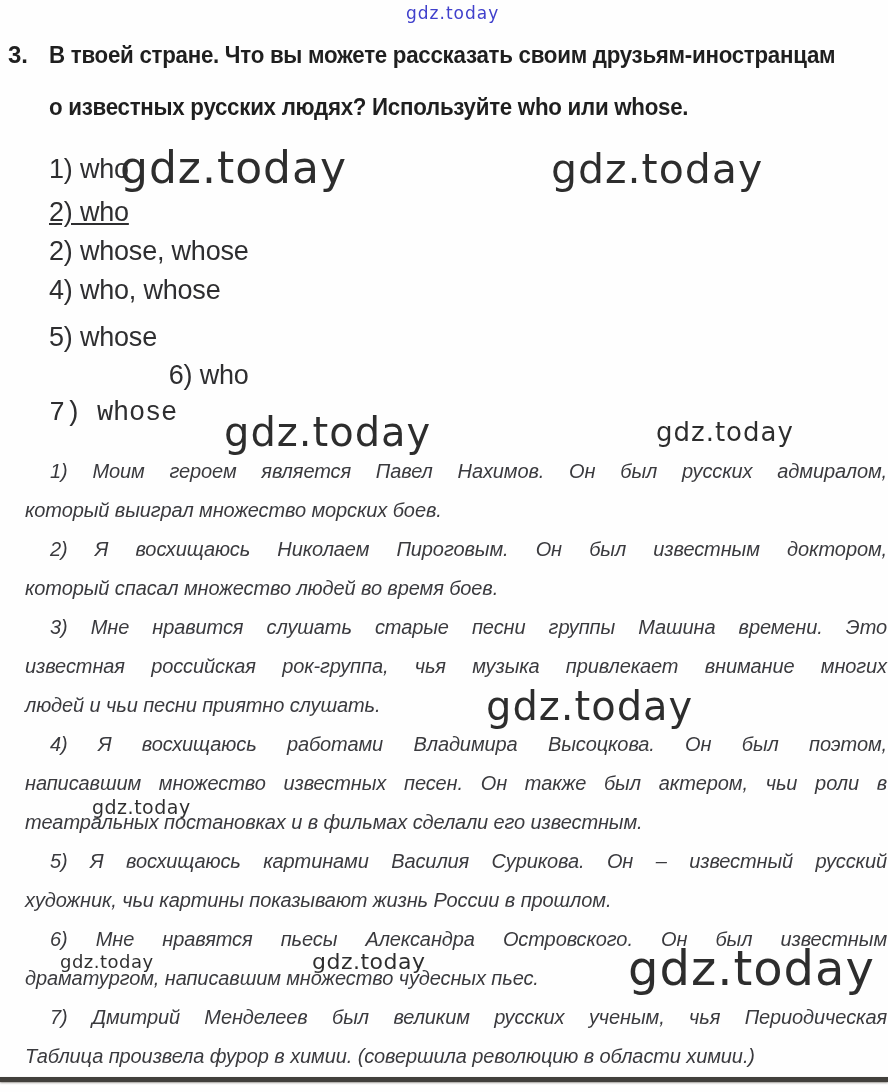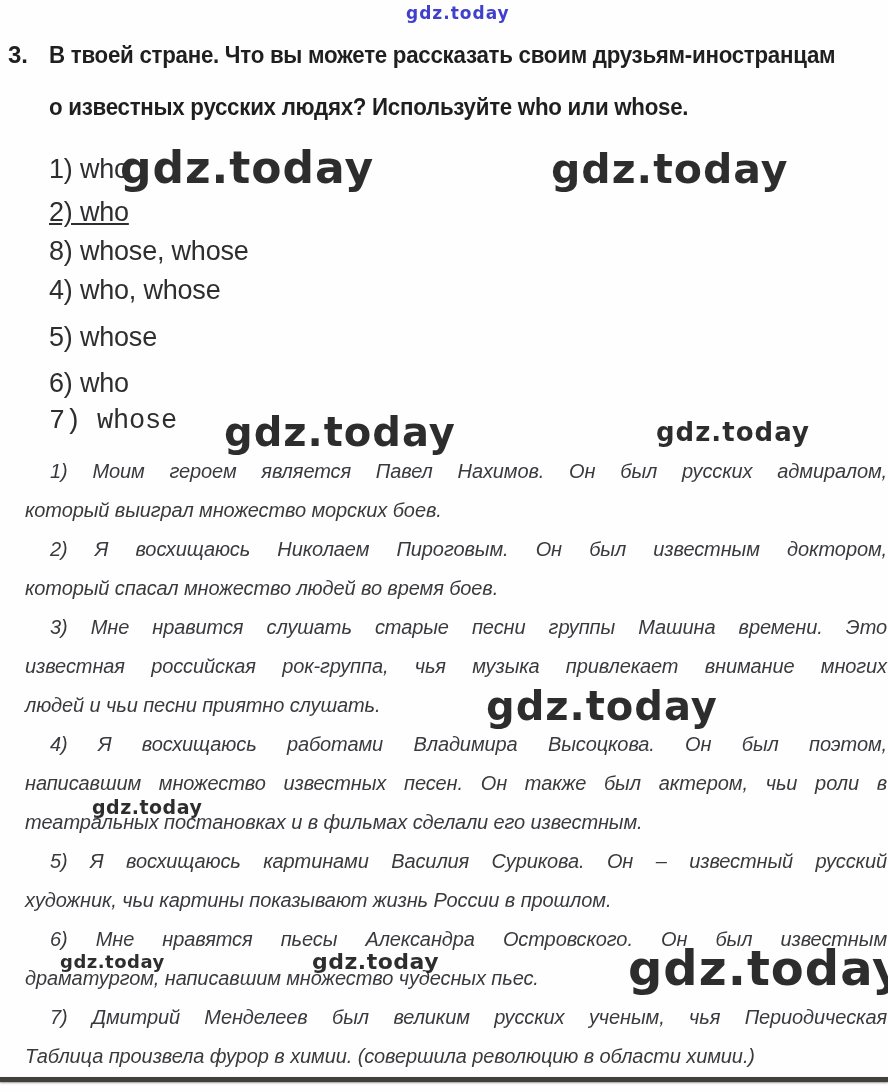--- a/index.html
+++ b/index.html
@@ -16,21 +16,21 @@
     background:var(--background);
     font-family:"Liberation Sans", sans-serif;
   }
   .page{position:absolute;inset:0;}
 
   
   .wm{
     position:absolute;white-space:nowrap;
     color:var(--watermark-dark);
     font-family:"DejaVu Sans", sans-serif;
-    font-weight:700;letter-spacing:1px;opacity:.92;
+    font-weight:400;letter-spacing:1px;opacity:.92;
   }
   .wm-blue{left:406px;top:3px;font-size:17px;color:var(--watermark-blue);letter-spacing:1px;opacity:1;}
   .wm-a{left:120px;top:142px;font-size:44px;}
   .wm-b{left:551px;top:145px;font-size:41px;}
   .wm-c{left:224px;top:409px;font-size:40px;}
   .wm-d{left:656px;top:417px;font-size:26px;}
   .wm-e{left:486px;top:683px;font-size:40px;}
   .wm-f{left:92px;top:796px;font-size:19px;letter-spacing:.5px;}
   .wm-g{left:60px;top:951px;font-size:18px;letter-spacing:.5px;}
   .wm-h{left:312px;top:949px;font-size:22px;letter-spacing:.5px;}
@@ -48,21 +48,21 @@
   }
 
   
   .answers{position:absolute;left:49px;top:150px;color:#2e2e30;}
   .answer-item{font-size:27px;line-height:22px;letter-spacing:-0.2px;}
   .answer-item:nth-child(1){margin-top:8px;}
   .answer-item:nth-child(2){margin-top:21px;text-decoration:underline;}
   .answer-item:nth-child(3){margin-top:17px;}
   .answer-item:nth-child(4){margin-top:17px;}
   .answer-item:nth-child(5){margin-top:25px;}
-  .answer-item:nth-child(6){margin-top:24px;}
+  .answer-item:nth-child(6){margin-top:16px;text-align:right;}
   .answer-item:nth-child(7){margin-top:16px;font-family:Liberation Mono, monospace;}
 
   
   .paragraphs{
     position:absolute;left:25px;top:452px;width:862px;
     color:var(--body-text);font-size:20px;line-height:39px;letter-spacing:-0.1px;font-style:italic;
   }
   .line{text-align:justify;text-align-last:justify;}
   .line.first{padding-left:25px;}
   .line.last{text-align-last:left;}
@@ -89,21 +89,21 @@
       <div>о известных русских людях? Используйте who или whose.</div>
     </div>
   </div>
 
   <span class="wm wm-a">gdz.today</span>
   <span class="wm wm-b">gdz.today</span>
 
   <div class="answers" id="answers">
       <div class="answer-item">1) who</div>
       <div class="answer-item">2) who</div>
-      <div class="answer-item">8) whose, whose</div>
+      <div class="answer-item">2) whose, whose</div>
       <div class="answer-item">4) who, whose</div>
       <div class="answer-item">5) whose</div>
       <div class="answer-item">6) who</div>
       <div class="answer-item">7) whose</div>
     </div>
 
   <span class="wm wm-c">gdz.today</span>
   <span class="wm wm-d">gdz.today</span>
 
   <div class="paragraphs" id="paragraphs">

